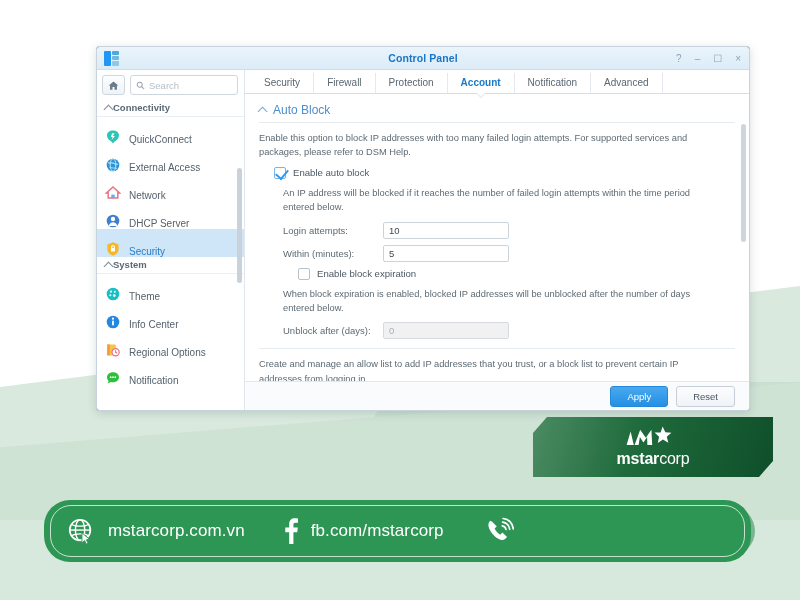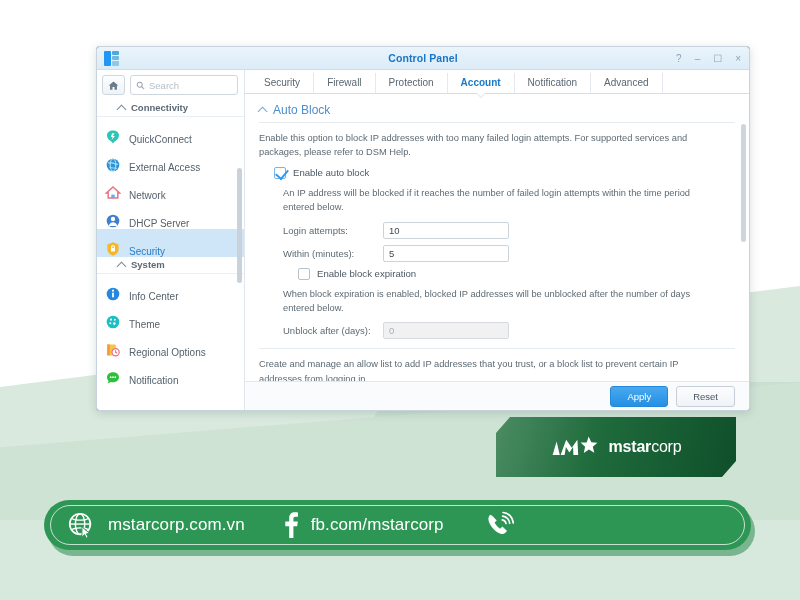--- a/index.html
+++ b/index.html
@@ -83,22 +83,22 @@
   }
   .home-btn svg { display:block; }
   .search-box {
     flex: 1; height: 20px; border: 1px solid #ccd7e0; border-radius: 3px;
     background: #fff; display: flex; align-items: center; padding: 0 5px; gap: 4px;
     cursor: text;
   }
   .search-box .ph { font-size: 9.5px; color: #b6bfc7; }
 
   .grp {
-    display: flex; align-items: center; gap: 5px;
-    padding: 2px 8px 3px 21px;
+    display: flex; align-items: center; 
+    padding: 2px 8px 3px 8px;
     border-bottom: 1px solid #e9eef3;
     font-size: 9.5px; font-weight: bold; color: #5b6873;
   }
   .chev { display:inline-block; width:8px; height:8px; position: relative; }
   .chev::before {
     content:''; position:absolute; left:0; top:2px; width:6px; height:6px;
     border-left: 1.4px solid #7c8b97; border-top: 1.4px solid #7c8b97;
     transform: rotate(45deg);
   }
   .nav-item {
@@ -178,38 +178,38 @@
   .footer {
     position: absolute; left: 0; right: 0; bottom: 0; height: 30px;
     border-top: 1px solid #e3e8ed; background: #fafbfc;
     display: flex; align-items: center; justify-content: flex-end; gap: 8px;
     padding-right: 14px;
   }
   .footer .btn { height: 21px; padding: 0 16px; }
 
   
   .logo-banner {
-    position: absolute; left: 496px; top: 417px; width: 240px; height: 60px;
+    position: absolute; left: 533px; top: 417px; width: 240px; height: 60px;
     background: linear-gradient(105deg, #4c8c63 0%, #1f6b3c 42%, #0f4f2a 100%);
     clip-path: polygon(14px 0, 240px 0, 240px 44px, 226px 60px, 0 60px, 0 16px);
-    display: flex; align-items: center; justify-content: center;
+    display: flex; flex-direction: column; align-items: center; justify-content: center;
     gap: 2px;
   }
   .logo-mark { width: 56px; height: 22px; }
   .logo-word { font-size: 16px; color: #ffffff; letter-spacing: -.2px; font-family: "Liberation Sans", sans-serif; }
   .logo-word b { font-weight: bold; }
   .logo-word span { font-weight: normal; }
 
   
   .pill-shadow {
     position: absolute; left: 48px; top: 506px; width: 707px; height: 50px;
     background: #2b8b50; border-radius: 26px; opacity: .55;
   }
   .pill {
-    position: absolute; left: 44px; top: 500px; width: 707px; height: 50px;
+    position: absolute; left: 44px; top: 500px; width: 707px; height: 62px;
     background: #2e9655; border-radius: 26px;
     display: flex; align-items: center; padding: 0 22px;
   }
   .pill::after {
     content:''; position:absolute; left:6px; top:5px; right:6px; bottom:5px;
     border: 1px solid rgba(255,255,255,.72); border-radius: 21px; pointer-events:none;
   }
   .pitem { display: flex; align-items: center; gap: 12px; }
   .ptxt { font-size: 17px; color: #ffffff; letter-spacing: .1px; white-space: nowrap; }
   .sp1 { width: 38px; } .sp2 { width: 40px; }
@@ -321,39 +321,39 @@
         </div>
 
         <div class="grp">
           <span class="chev"></span>
           <span>System</span>
         </div>
 
         <div class="nav-item">
           <span class="ico">
             <svg width="16" height="16" viewBox="0 0 16 16">
-              <circle cx="8" cy="8" r="6.3" fill="#2488e0"></circle>
-              <rect x="7.1" y="6.6" width="1.8" height="5" rx=".8" fill="#ffffff"></rect>
-              <circle cx="8" cy="4.7" r="1.1" fill="#ffffff"></circle>
-            </svg>
-          </span>
-          <span class="lbl">Info Center</span>
-        </div>
-
-        <div class="nav-item">
-          <span class="ico">
-            <svg width="16" height="16" viewBox="0 0 16 16">
               <circle cx="8" cy="8" r="6.3" fill="#18bfc4"></circle>
               <circle cx="6" cy="5.6" r="1.1" fill="#ffffff"></circle>
               <circle cx="9.8" cy="5.8" r="1" fill="#ffffff"></circle>
               <circle cx="5.3" cy="9.3" r="1" fill="#ffffff"></circle>
               <circle cx="9.3" cy="9.6" r="1.3" fill="#ffffff"></circle>
             </svg>
           </span>
           <span class="lbl">Theme</span>
+        </div>
+
+        <div class="nav-item">
+          <span class="ico">
+            <svg width="16" height="16" viewBox="0 0 16 16">
+              <circle cx="8" cy="8" r="6.3" fill="#2488e0"></circle>
+              <rect x="7.1" y="6.6" width="1.8" height="5" rx=".8" fill="#ffffff"></rect>
+              <circle cx="8" cy="4.7" r="1.1" fill="#ffffff"></circle>
+            </svg>
+          </span>
+          <span class="lbl">Info Center</span>
         </div>
 
         <div class="nav-item">
           <span class="ico">
             <svg width="16" height="16" viewBox="0 0 16 16">
               <rect x="2.2" y="2.4" width="8.6" height="11" rx="1" fill="#f7c445"></rect>
               <rect x="2.2" y="2.4" width="2.6" height="11" fill="#f59a3c"></rect>
               <circle cx="10.6" cy="10.3" r="3.6" fill="#ffffff" stroke="#e8707e" stroke-width="1.2"></circle>
               <path d="M10.6 8.2 L10.6 10.3 L12.2 11" stroke="#e8707e" stroke-width="1.1" fill="none"></path>
             </svg>

